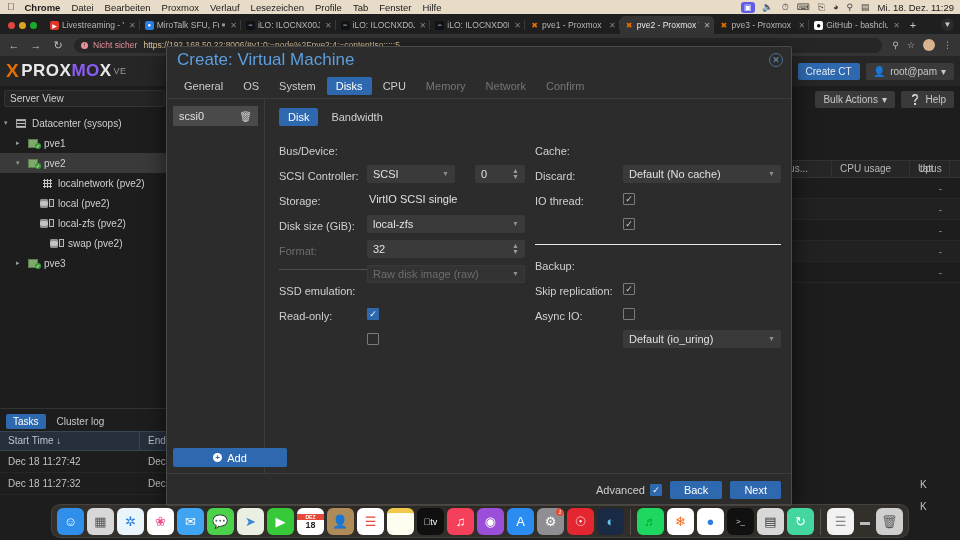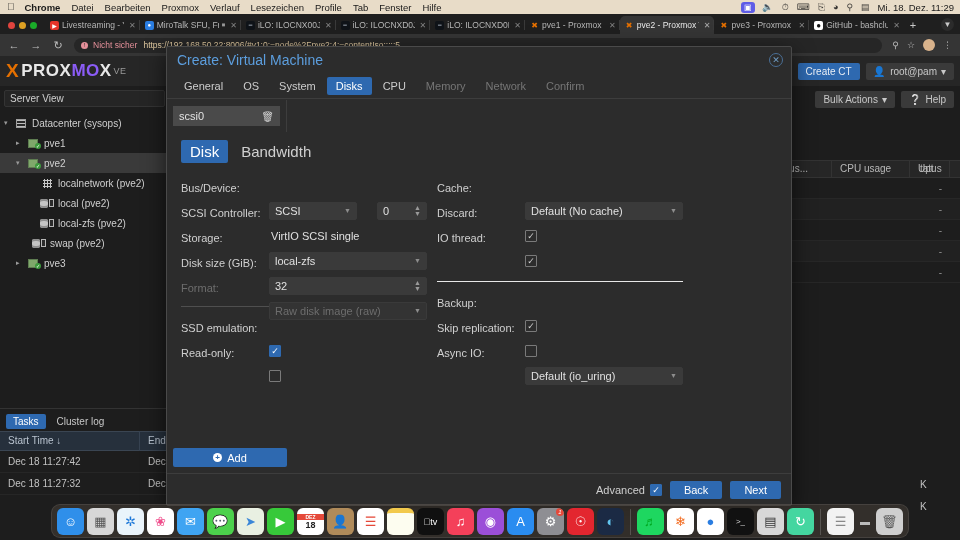--- a/index.html
+++ b/index.html
@@ -148,44 +148,44 @@
      border-bottom: 1px solid #3a4552; align-items: center; font-size: 10px; color: #b9c3cf; }
   .tasks-head .th { padding-left: 8px; border-right: 1px solid #374352; height: 20px; line-height: 20px; white-space: nowrap; overflow: hidden; }
   .trow { display: flex; height: 22px; align-items: center; font-size: 10px; color: #c2c2c2; border-bottom: 1px solid #262626; }
   .trow .td { padding-left: 8px; white-space: nowrap; overflow: hidden; }
   .modal {
     position: absolute; left: 166px; top: 46px; width: 626px; height: 460px;
     background: #2c2c2c; border: 1px solid #4a4a4a; border-radius: 2px;
     box-shadow: 0 6px 22px rgba(0,0,0,.6);
   }
   .modal-title { height: 26px; display: flex; align-items: center; padding-left: 10px;
-    color: #5c9ede; font-size: 14px; }
+    color: #5c9ede; font-size: 17px; }
   .modal-close { position: absolute; right: 8px; top: 6px; width: 14px; height: 14px; border-radius: 50%;
     border: 1px solid #4a6f96; color: #6f9cc4; font-size: 9px; display: flex; align-items: center;
     justify-content: center; }
   .modal-tabs { display: flex; align-items: center; gap: 2px; height: 26px; padding-left: 8px;
     border-bottom: 1px solid #3d3d3d; }
   .mtab { font-size: 11px; padding: 3px 9px; border-radius: 2px; color: #ccc; }
   .mtab.active { background: #2e69b0; color: #fff; }
   .mtab.dim { color: #767676; }
 
-  .modal-body { position: absolute; top: 53px; left: 0; right: 0; bottom: 32px; display: flex; flex-direction: column; }
+  .modal-body { position: absolute; top: 53px; left: 0; right: 0; bottom: 32px; display: flex; }
   .dev-list { width: 120px; border-right: 1px solid #3d3d3d; padding: 6px; }
   .dev-item { height: 20px; background: #4a4a4a; display: flex; align-items: center; padding: 0 6px;
     font-size: 11px; color: #e2e2e2; }
   .dev-item .trash { margin-left: auto; font-size: 10px; color: #dcdcdc; }
   .dev-add-wrap { position: absolute; left: 6px; bottom: 6px; width: 114px; }
   .btn-add { background: #2e69b0; color: #fff; height: 19px; border-radius: 2px;
     display: flex; align-items: center; justify-content: center; gap: 5px; font-size: 11px; }
   .btn-add .plus { width: 9px; height: 9px; border-radius: 50%; background: #fff; color: #2e69b0;
     font-size: 8px; line-height: 9px; text-align: center; font-weight: bold; }
 
   .dev-pane { flex: 1; padding: 8px 10px 0 14px; position: relative; }
   .pane-tabs { display: flex; align-items: center; gap: 4px; margin-bottom: 12px; }
-  .ptab { font-size: 15px; padding: 3px 9px; border-radius: 2px; color: #d0d0d0; }
+  .ptab { font-size: 11px; padding: 3px 9px; border-radius: 2px; color: #d0d0d0; }
   .ptab.active { background: #2e69b0; color: #fff; }
 
   .cols { display: flex; gap: 10px; }
   .col { width: 246px; }
   .frow { display: flex; align-items: center; height: 25px; }
   .flabel { width: 88px; font-size: 11px; color: #d0d0d0; white-space: nowrap; }
   .flabel.dim { color: #6d6d6d; }
   .fctl { flex: 1; display: flex; align-items: flex-start; gap: 20px; margin-top: 46px; }
   .tfield {
     flex: 1; height: 18px; background: #3a3a3a; border: 1px solid #3a3a3a; border-radius: 2px;
@@ -400,21 +400,21 @@
             </span>
           <span>local (pve2)</span>
         </div>
         <div class="tnode" style="padding-left:40px">
           <span class="ico">
               <span class="icon-db"></span>
               <span class="icon-sheet"></span>
             </span>
           <span>local-zfs (pve2)</span>
         </div>
-        <div class="tnode" style="padding-left:32px">
+        <div class="tnode" style="padding-left:50px">
           <span class="ico">
               <span class="icon-db"></span>
               <span class="icon-sheet"></span>
             </span>
           <span>swap (pve2)</span>
         </div>
         <div class="tnode" style="padding-left:16px">
           <span class="arrow">▸</span>
           <span class="ico">
               <span class="icon-node"></span>

